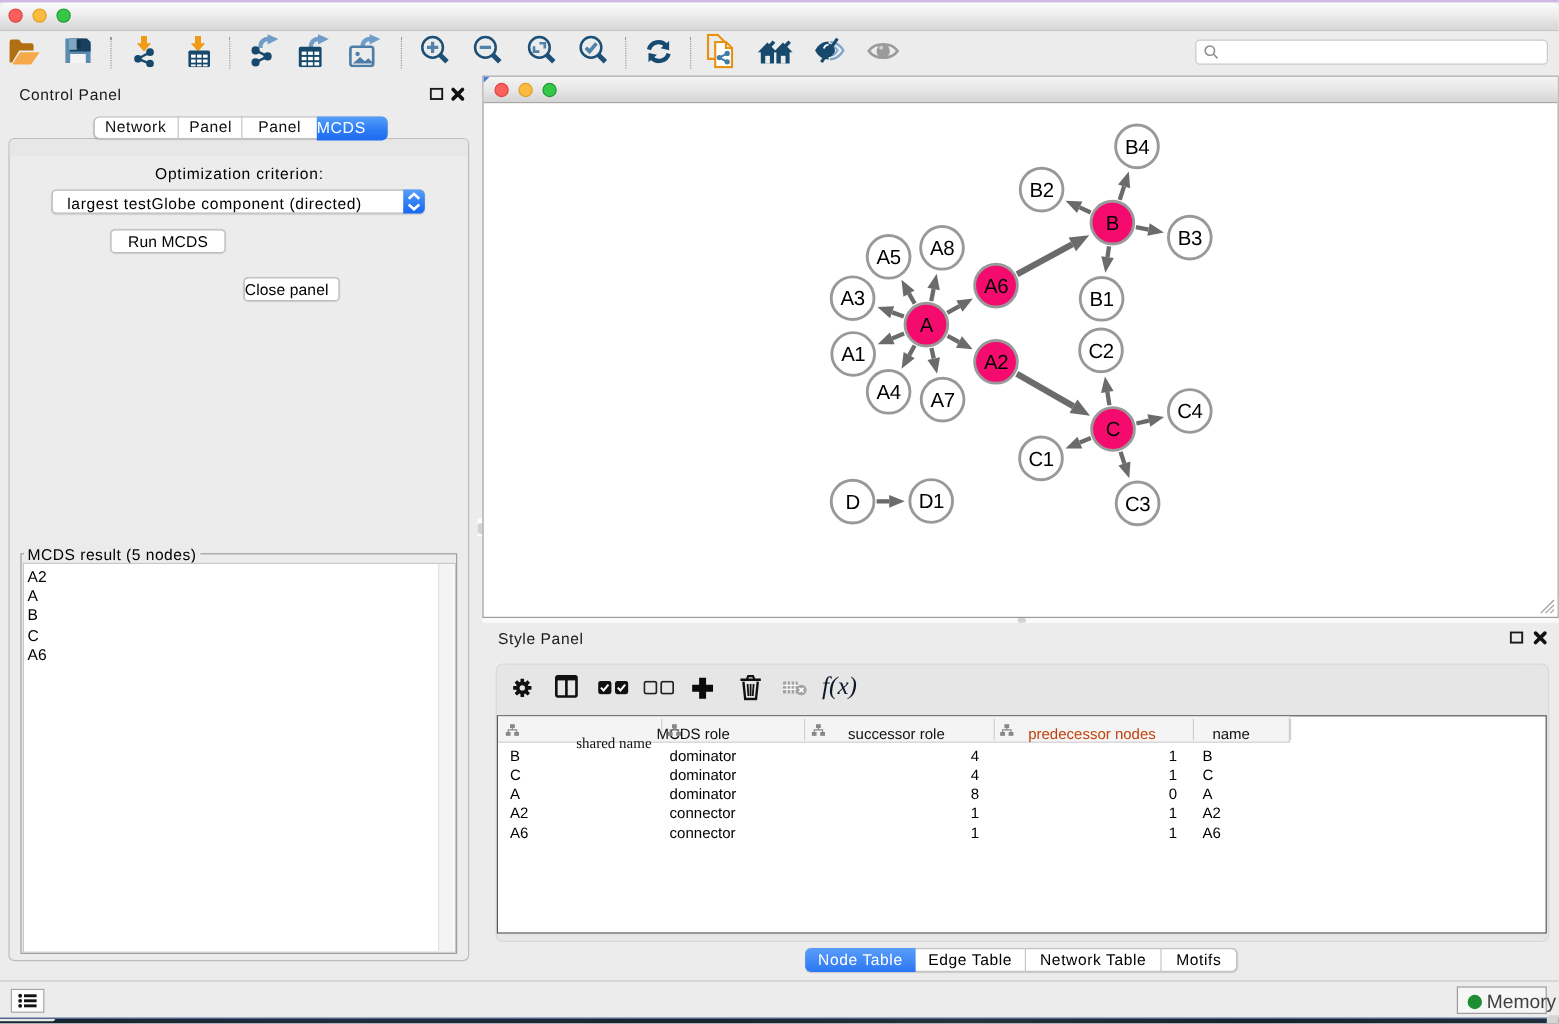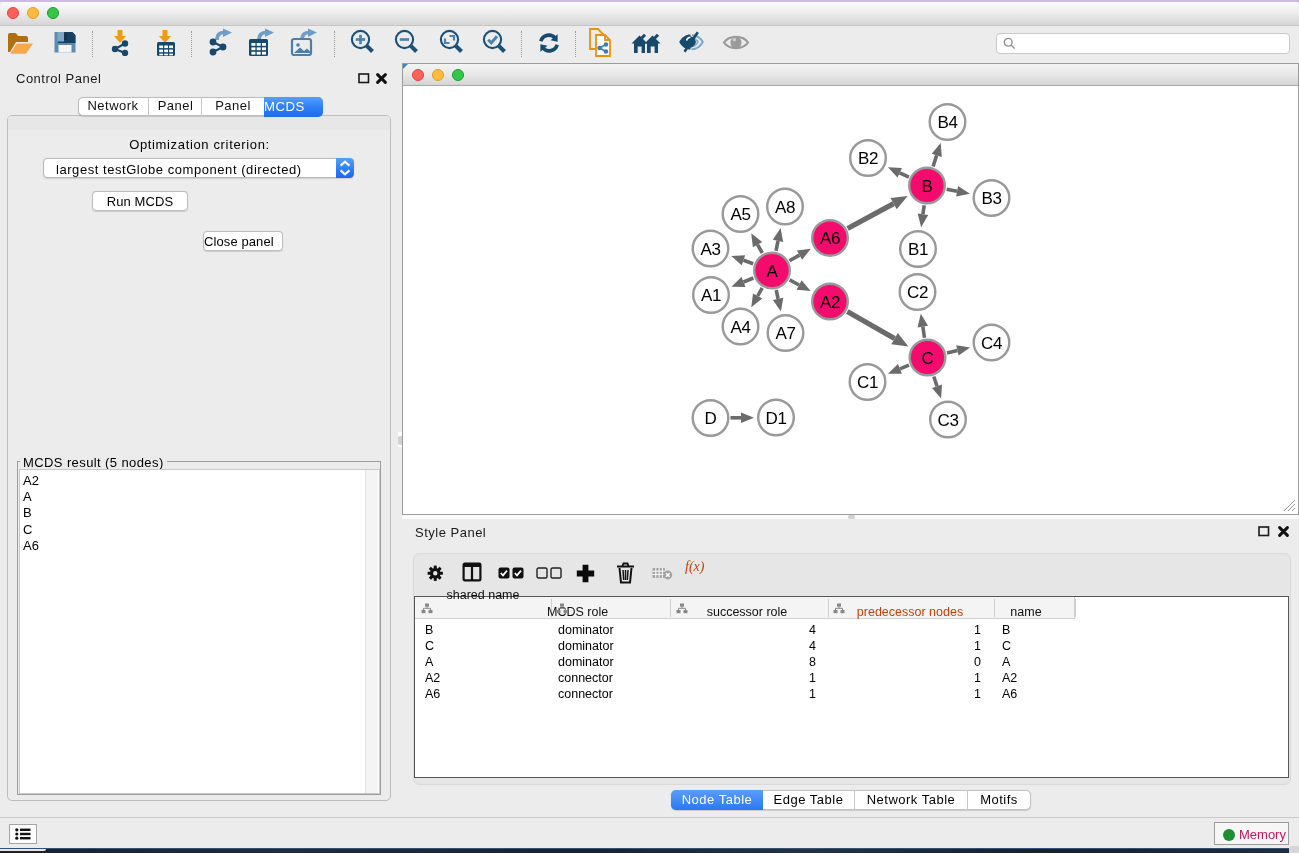--- a/index.html
+++ b/index.html
@@ -366,27 +366,27 @@
  <g stroke="#fff" stroke-width="1">
       <line x1="1.5" y1="4.2" x2="14" y2="4.2"></line>
       <line x1="1.5" y1="7.4" x2="14" y2="7.4"></line>
       <line x1="4.8" y1="1" x2="4.8" y2="11"></line>
       <line x1="8.1" y1="1" x2="8.1" y2="11"></line>
       <line x1="11.4" y1="1" x2="11.4" y2="11"></line>
     </g>
  <circle cx="16.8" cy="8" r="4.4" fill="#a2a2a2"></circle>
     <path d="M15 6.2 L18.6 9.8 M18.6 6.2 L15 9.8" stroke="#fff" stroke-width="1.5"></path>
 </svg>
-<div class="abs" style="left:685px;top:559px;font-family:'Liberation Serif',serif;font-style:italic;font-size:14px;color:#c2410c;">f(x)</div>
+<div class="abs" style="left:685px;top:559px;font-family:'Liberation Serif',serif;font-style:italic;font-size:21px;color:#0f172a;">f(x)</div>
 
 <div class="abs" style="left:414px;top:596px;width:874.5px;height:182px;background:#fff;border:1px solid #565656;"></div>
 
 <div class="abs" style="left:415px;top:597px;width:660px;height:21.5px;background:#f4f4f4;border-bottom:1px solid #d2d2d2;border-right:1px solid #cfcfcf;"></div>
 <div class="abs" style="left:550.5px;top:599px;width:1px;height:18px;background:#cfcfcf;"></div>
-<div class="abs" style="left:423px;top:588px;width:120px;text-align:center;font-size:12.5px;color:#111;">shared name</div>
+<div class="abs" style="left:423px;top:612px;width:120px;text-align:right;font-size:12.5px;color:#111;font-family:Liberation Serif, serif;">shared name</div>
 <div class="abs" style="left:670px;top:599px;width:1px;height:18px;background:#cfcfcf;"></div>
 <div class="abs" style="left:547px;top:604.5px;width:120px;text-align:left;font-size:12.5px;color:#111;">MCDS role</div>
 <div class="abs" style="left:827.5px;top:599px;width:1px;height:18px;background:#cfcfcf;"></div>
 <div class="abs" style="left:687px;top:604.5px;width:120px;text-align:center;font-size:12.5px;color:#111;">successor role</div>
 <div class="abs" style="left:994px;top:599px;width:1px;height:18px;background:#cfcfcf;"></div>
 <div class="abs" style="left:850px;top:604.5px;width:120px;text-align:center;font-size:12.5px;color:#c2410c;">predecessor nodes</div>
 <div class="abs" style="left:1075px;top:599px;width:1px;height:18px;background:#cfcfcf;"></div>
 <div class="abs" style="left:966px;top:604.5px;width:120px;text-align:center;font-size:12.5px;color:#111;">name</div>
 <svg class="abs" style="left:421px;top:602.5px;" width="12" height="11" viewBox="0 0 12 11">
     <g fill="#888">
@@ -460,19 +460,19 @@
         <circle cx="1.8" cy="6" r="1.6"></circle>
         <circle cx="1.8" cy="10.2" r="1.6"></circle>
         <rect x="5" y="0.6" width="10.5" height="2.4"></rect>
         <rect x="5" y="4.8" width="10.5" height="2.4"></rect>
         <rect x="5" y="9" width="10.5" height="2.4"></rect>
       </g>
   </svg>
 </div>
 <div class="abs" style="left:1214px;top:822px;width:75px;height:23px;background:#f6f6f6;border:1px solid #9c9c9c;">
   <div style="position:absolute;left:8px;top:5.5px;width:12px;height:12px;border-radius:50%;background:#1e8e33;"></div>
-  <div style="position:absolute;left:24px;top:4px;font-size:13px;color:#be185d;">Memory</div>
+  <div style="position:absolute;left:24px;top:4px;font-size:16px;color:#404040;">Memory</div>
 </div>
 
 <div class="abs" style="left:0;top:849px;width:1299px;height:4px;background:linear-gradient(90deg,#17222f,#202c3c 22%,#182331 45%,#253240 62%,#16212e 80%,#212d3b);"></div>
 <div class="abs" style="left:0;top:848.5px;width:46px;height:2px;background:#e8e8e8;border-radius:0 0 3px 0;"></div>
 <div class="abs" style="left:0;top:848px;width:1299px;height:1px;background:#33517a;"></div>
 <div class="abs" style="left:1289px;top:846px;width:10px;height:7px;background:#d6d6d6;border-radius:3px 0 0 0;"></div>
 
 </body></html>

